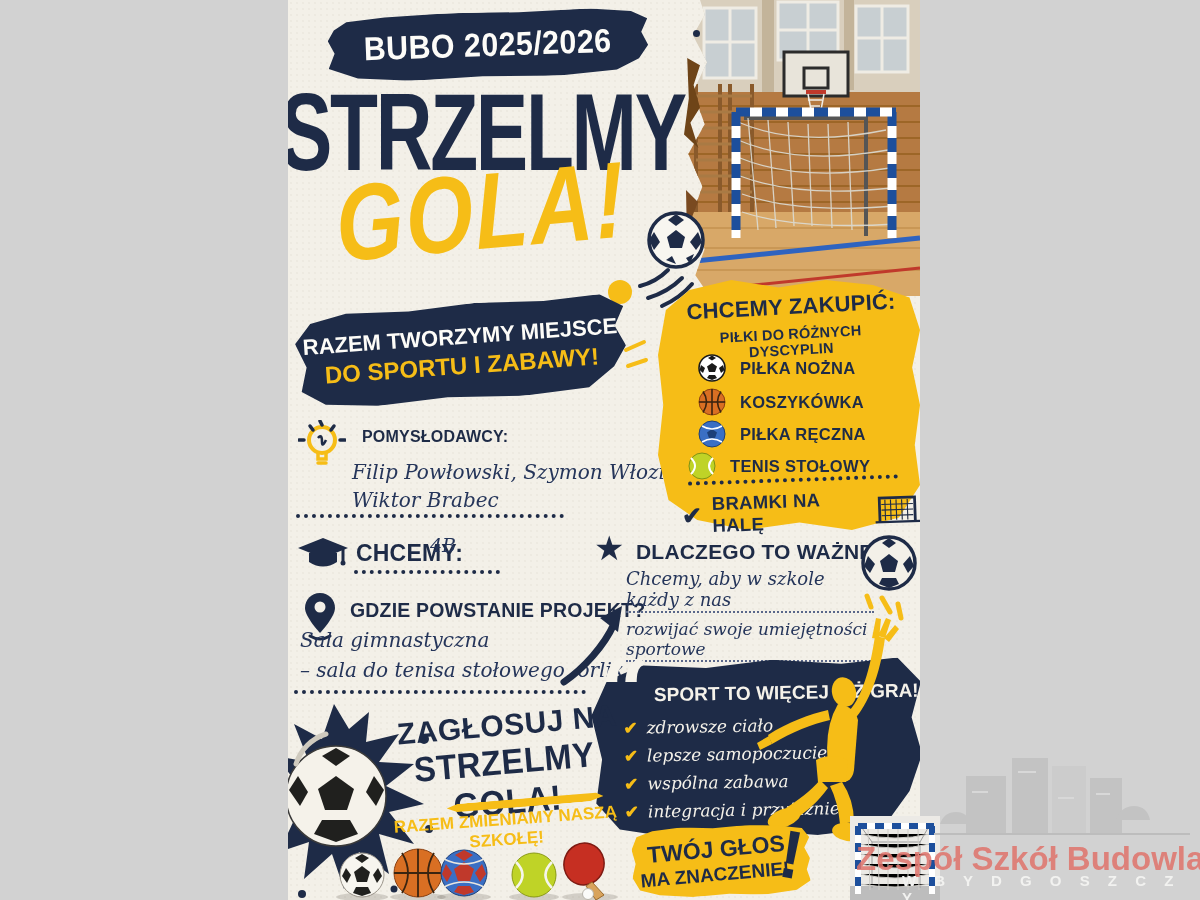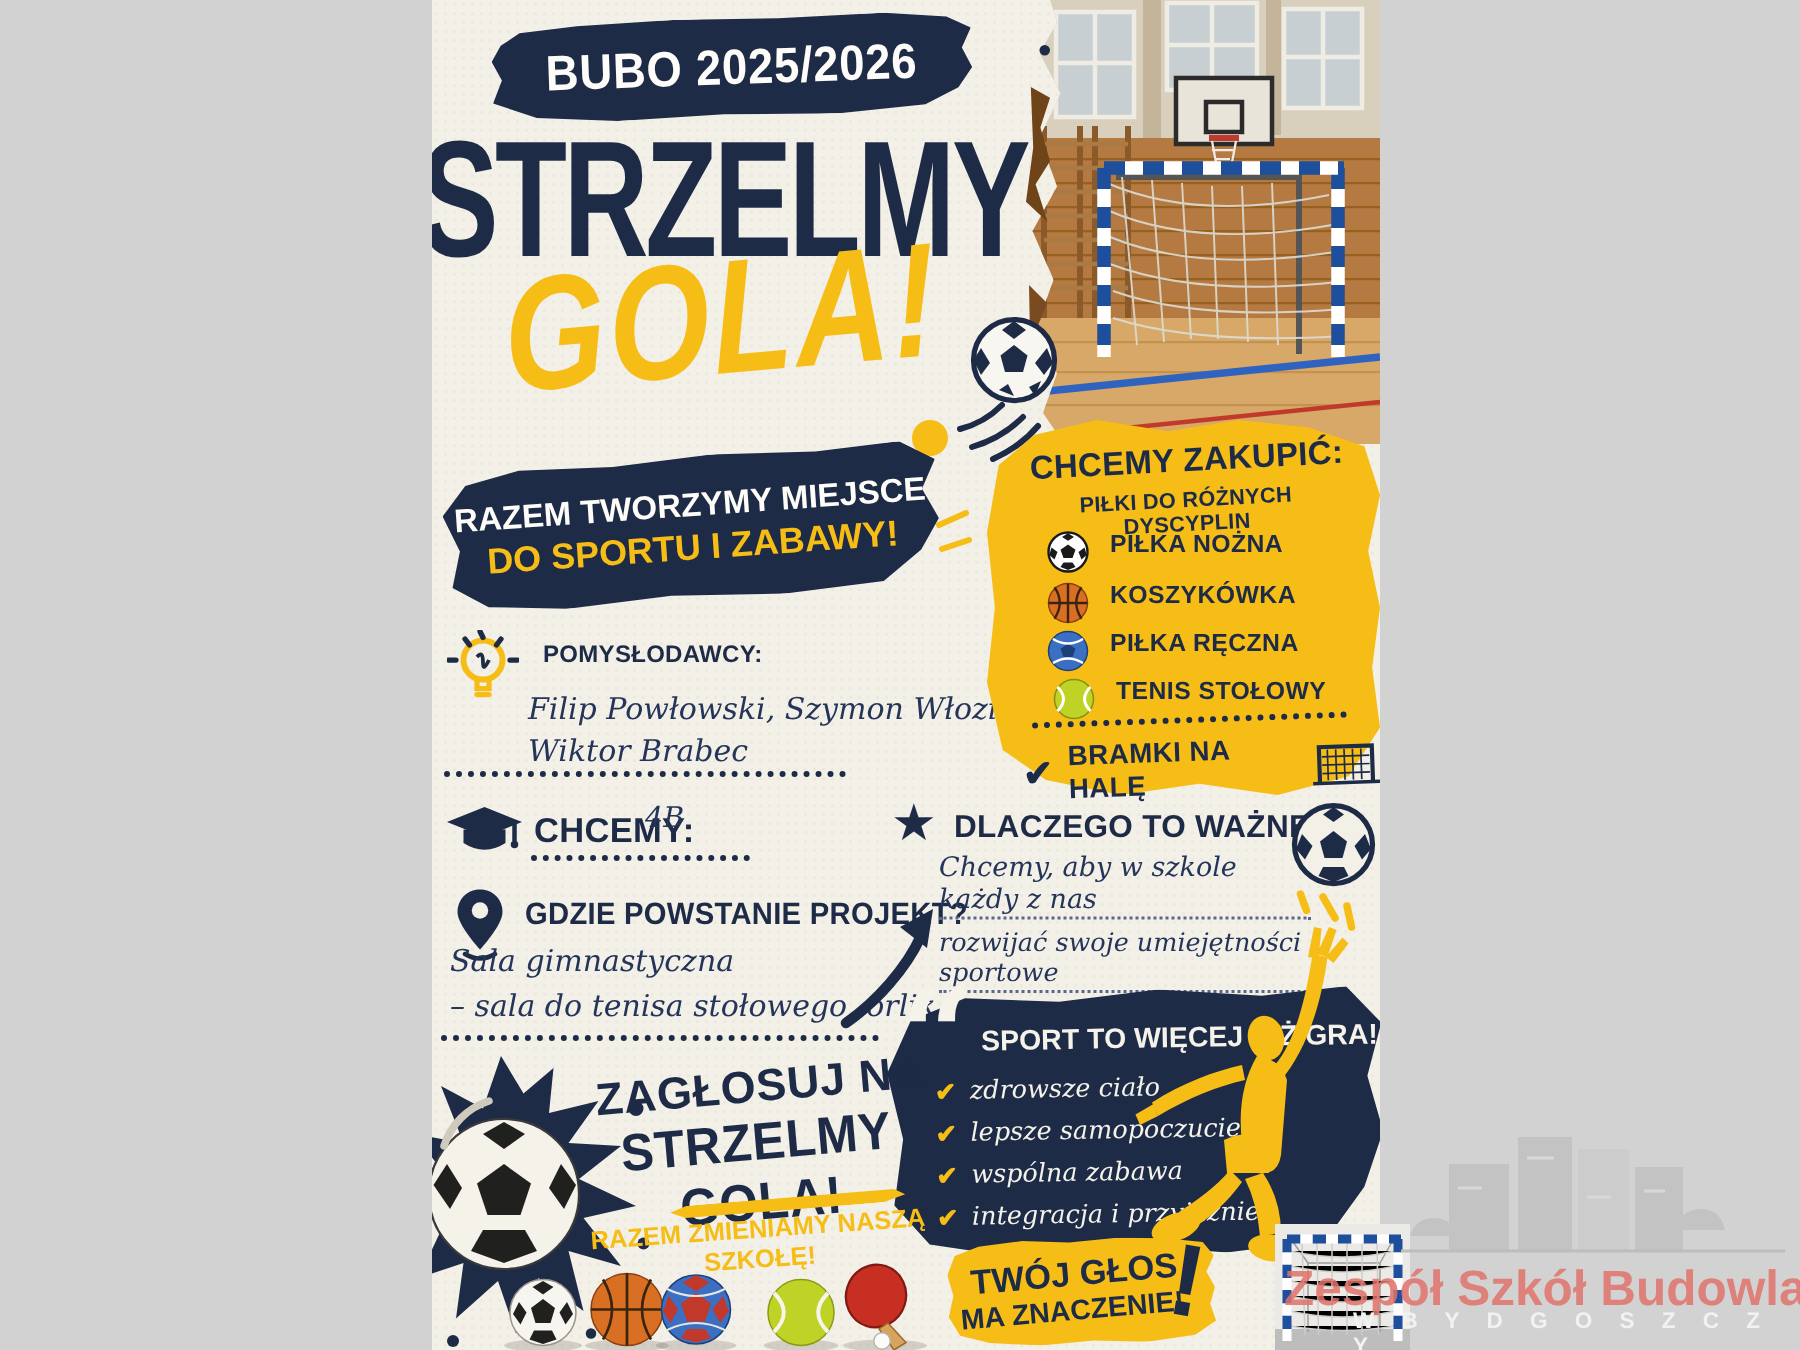--- a/index.html
+++ b/index.html
@@ -11,21 +11,21 @@
   .brush2{clip-path:polygon(0% 30%,5% 10%,16% 2%,35% 4%,55% 0%,76% 3%,93% 0%,100% 14%,97% 34%,100% 55%,96% 76%,88% 96%,68% 100%,45% 96%,24% 100%,8% 95%,1% 80%,3% 55%);}
   .brushY{clip-path:polygon(3% 12%,12% 4%,28% 0%,46% 3%,64% 0%,82% 2%,96% 7%,100% 20%,97% 35%,100% 50%,98% 66%,100% 82%,92% 95%,74% 100%,54% 97%,34% 100%,15% 96%,4% 88%,0% 70%,2% 50%,0% 30%);}
   .dot-sep{border-bottom:4px dotted #1e2b47;height:0;}
   .hand{font-family:"DejaVu Serif",serif;font-style:italic;color:#25355a;}
   .hd{font-weight:bold;color:#1e2b47;letter-spacing:.2px;}
   .why-line{font-family:"DejaVu Serif",serif;font-style:italic;color:#25355a;font-size:18px;
     border-bottom:2px dotted #5a678a;padding-bottom:1px;margin-bottom:6px;}
   .q-item{display:flex;align-items:center;gap:9px;height:28px;}
   .q-check{color:#f6bd17;font-size:17px;font-weight:bold;}
   .q-text{color:#f5f2ea;font-family:"DejaVu Serif",serif;font-style:italic;font-size:17px;}
-  .zk-row{display:flex;gap:14px;position:absolute;left:36px;}
+  .zk-row{display:flex;align-items:center;gap:14px;position:absolute;left:36px;}
   .zk-label{font-weight:bold;color:#1e2b47;font-size:16.5px;letter-spacing:.3px;}
 </style>
 </head>
 <body>
 
 <div id="page">
 
   <div id="poster">
 
     <div class="abs" style="left:398px;top:0;width:234px;height:296px;
@@ -234,21 +234,21 @@
         <circle cx="14" cy="14" r="13" fill="#d96f23" stroke="#8a3f10" stroke-width="1"></circle>
         <g stroke="#3a2410" stroke-width="1.6" fill="none">
           <line x1="14" y1="1" x2="14" y2="27"></line>
             <line x1="1" y1="14" x2="27" y2="14"></line>
           <path d="M5,3.5 q7,10 0,21"></path>
             <path d="M23,3.5 q-7,10 0,21"></path>
         </g>
       </svg>
       <span class="zk-label">KOSZYKÓWKA</span>
     </div>
-    <div class="zk-row" style="left:414px;top:452px;">
+    <div class="zk-row" style="left:400px;top:452px;">
       <svg width="28" height="28" viewBox="0 0 28 28">
         <circle cx="14" cy="14" r="13" fill="#bfd327" stroke="#7f9213" stroke-width="1"></circle>
         <g stroke="#fff" stroke-width="2" fill="none">
           <path d="M3,6 q8,8 0,16"></path>
             <path d="M25,6 q-8,8 0,16"></path>
         </g>
       </svg>
       <span class="zk-label">TENIS STOŁOWY</span>
     </div>
     <div class="abs" style="left:400px;top:478px;width:210px;border-bottom:4px dotted #1e2b47;transform:rotate(-2deg);"></div>

